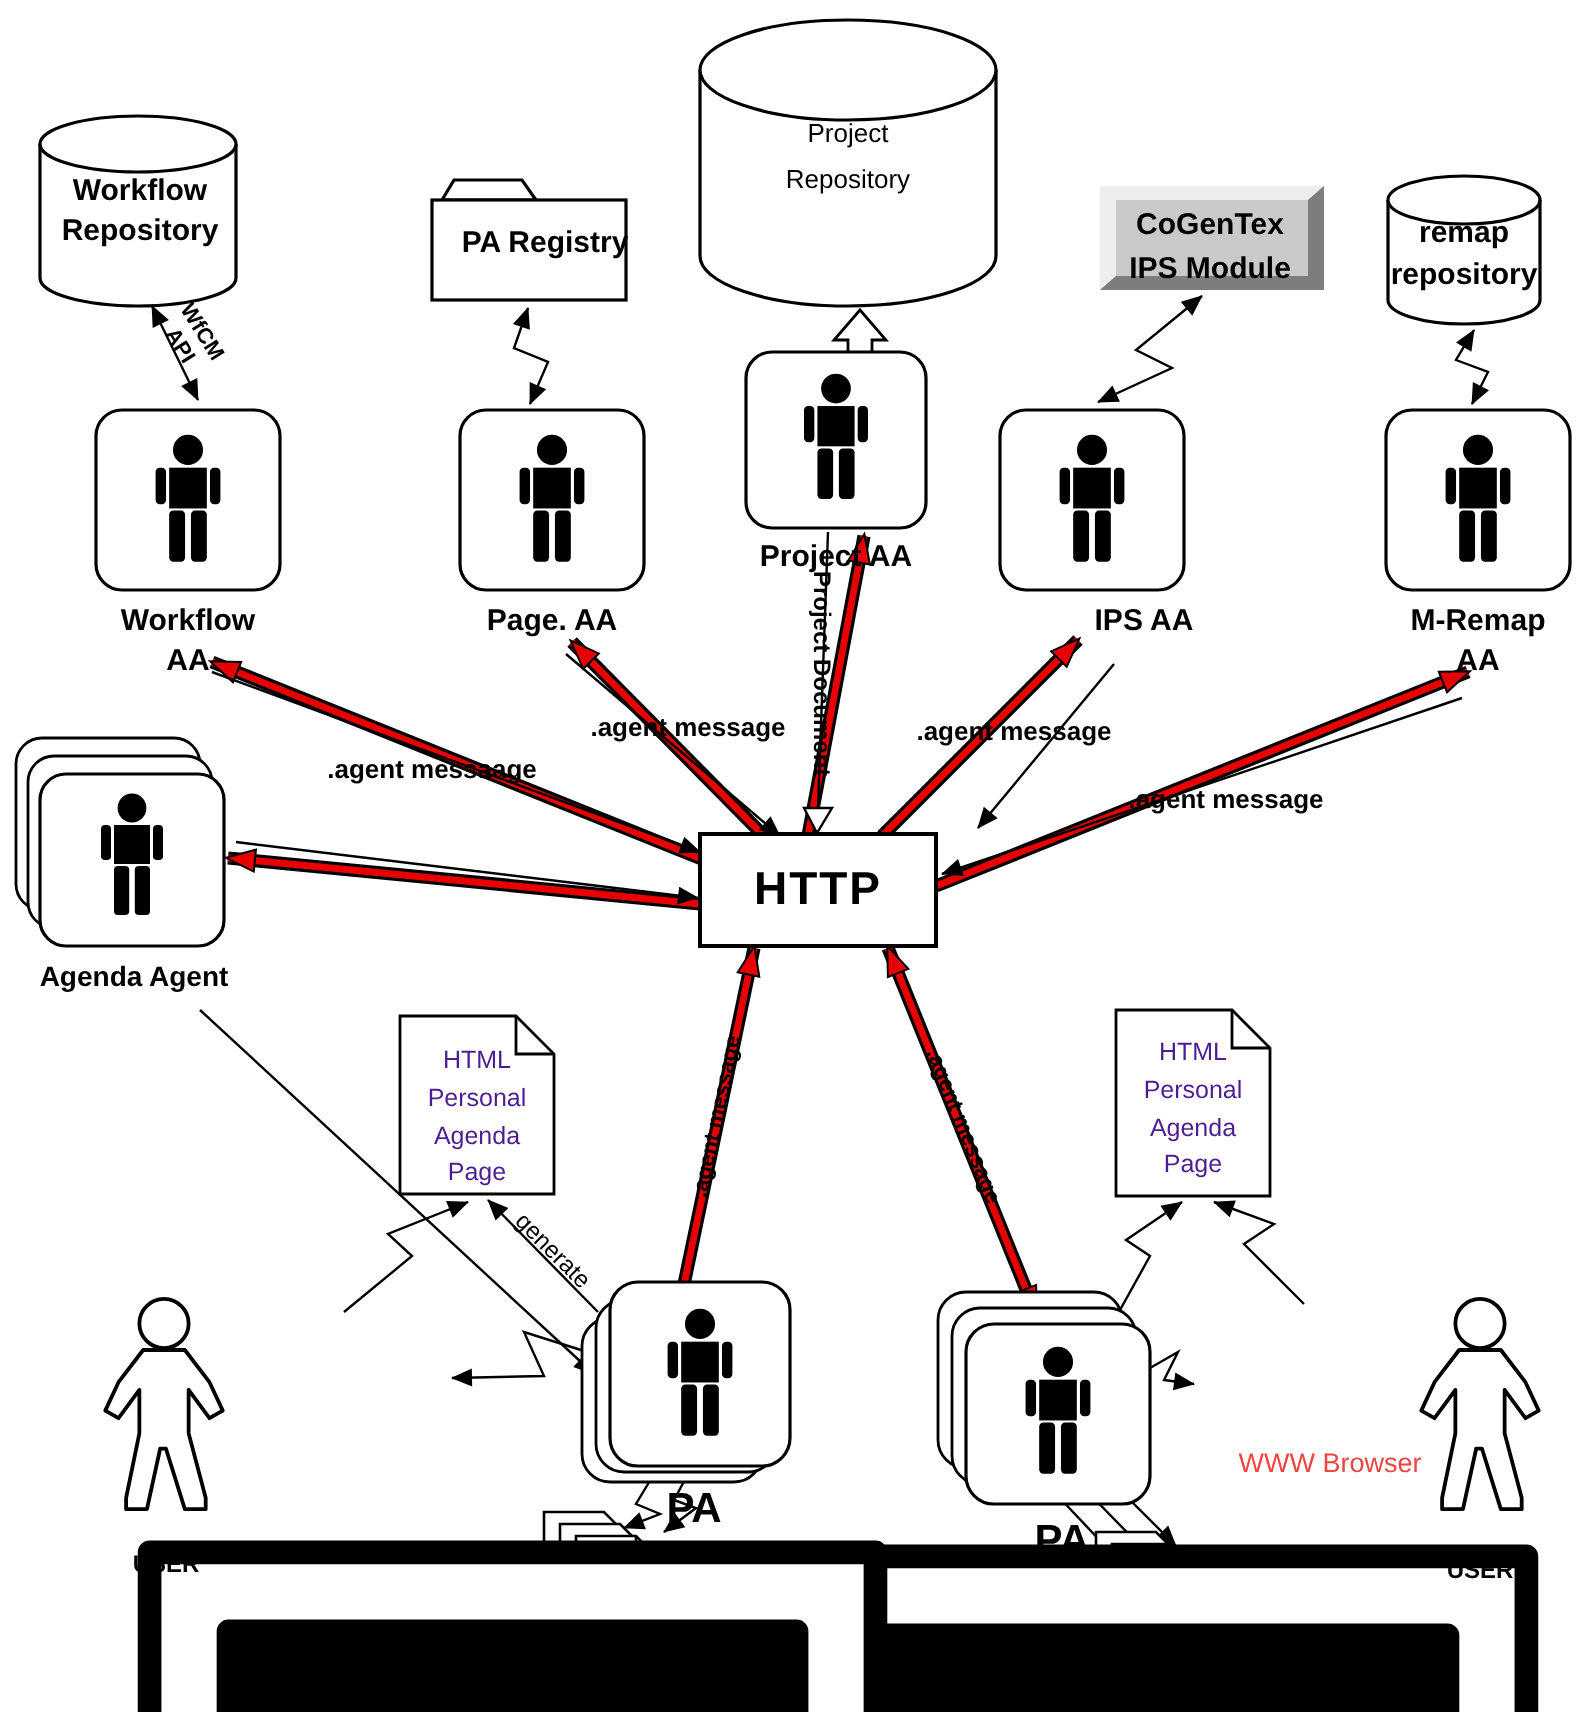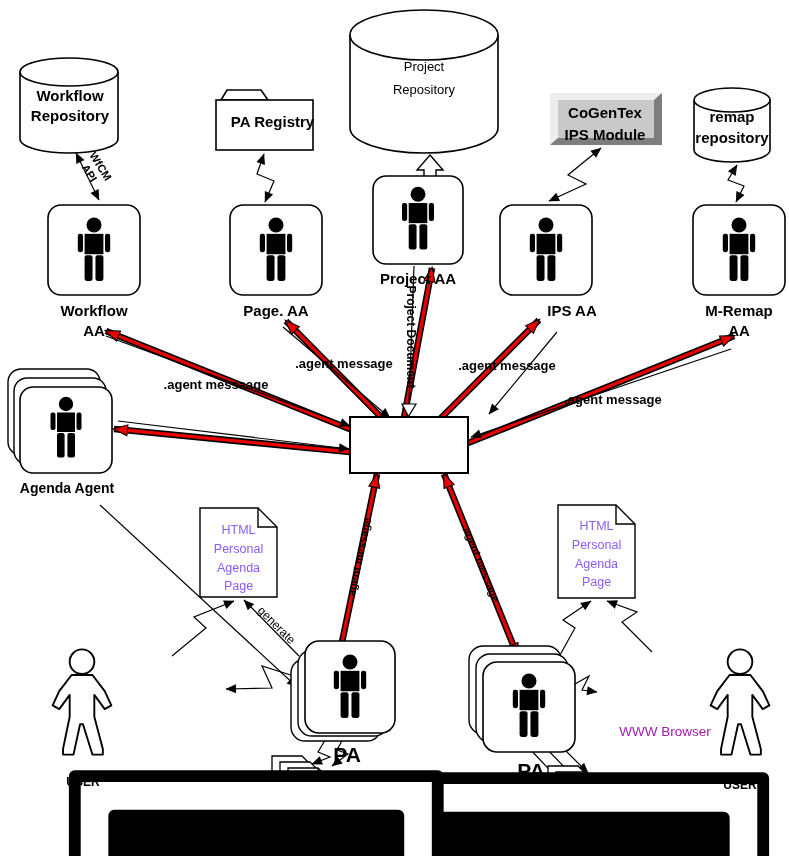--- a/index.html
+++ b/index.html
@@ -3,24 +3,24 @@
 <meta charset="utf-8">
 <style>
   html,body{margin:0;padding:0;background:#fff}
   #stage{position:relative;width:789px;height:856px;background:#fff;
          font-family:"Liberation Sans",sans-serif;overflow:hidden}
   #stage svg.base{position:absolute;left:0;top:0}
   .lbl{position:absolute;white-space:pre-line;text-align:center;
        font-weight:bold;font-size:15px;line-height:1.3;color:#000}
   .plain{font-weight:normal}
   .big{font-size:13px;line-height:1.75}
-  .doc{font-size:12.5px;font-weight:normal;color:#8b5cf6;line-height:1.5}
+  .doc{font-size:12.5px;font-weight:normal;color:#4c1d95;line-height:1.5}
   .pa{font-size:21px}
   .usr{font-size:12px}
-  .gray{color:#a21caf;font-weight:normal;font-size:13.5px}
+  .gray{color:#ef4444;font-weight:normal;font-size:13.5px}
   .rot{transform-origin:center center}
   .httpbox{display:flex;align-items:center;justify-content:center;
            font-size:23px;letter-spacing:1px}
   .small{font-size:11px;line-height:1.15}
   .msg{font-size:13px}
 </style>
 </head>
 <body>
 
 <div id="stage">
@@ -246,20 +246,21 @@
 
 <div class="lbl" style="left:46px;top:301px;width:96px">Workflow
 AA</div>
 <div class="lbl" style="left:227px;top:301px;width:98px">Page. AA</div>
 <div class="lbl" style="left:370px;top:269px;width:96px">Project AA</div>
 <div class="lbl" style="left:525px;top:301px;width:94px">IPS AA</div>
 <div class="lbl" style="left:692px;top:301px;width:94px">M-Remap
 AA</div>
 <div class="lbl" style="left:18px;top:479px;width:98px;font-size:14px">Agenda Agent</div>
 
+<div class="lbl httpbox" style="left:350px;top:417px;width:118px;height:56px">HTTP</div>
 
 <div class="lbl msg" style="left:150px;top:377px;width:132px">.agent messaage</div>
 <div class="lbl msg" style="left:281px;top:356px;width:126px">.agent message</div>
 <div class="lbl msg" style="left:446px;top:358px;width:122px">.agent message</div>
 <div class="lbl msg" style="left:552px;top:392px;width:122px">.agent message</div>
 
 <div class="lbl small rot" style="left:67px;top:157px;width:56px;transform:rotate(58deg)">WfCM
 API</div>
 <div class="lbl rot" style="left:345px;top:329px;width:130px;font-size:12px;transform:rotate(90deg)">Project Document</div>
 <div class="lbl small rot" style="left:304px;top:552px;width:110px;transform:rotate(-78deg)">.agent message</div>

